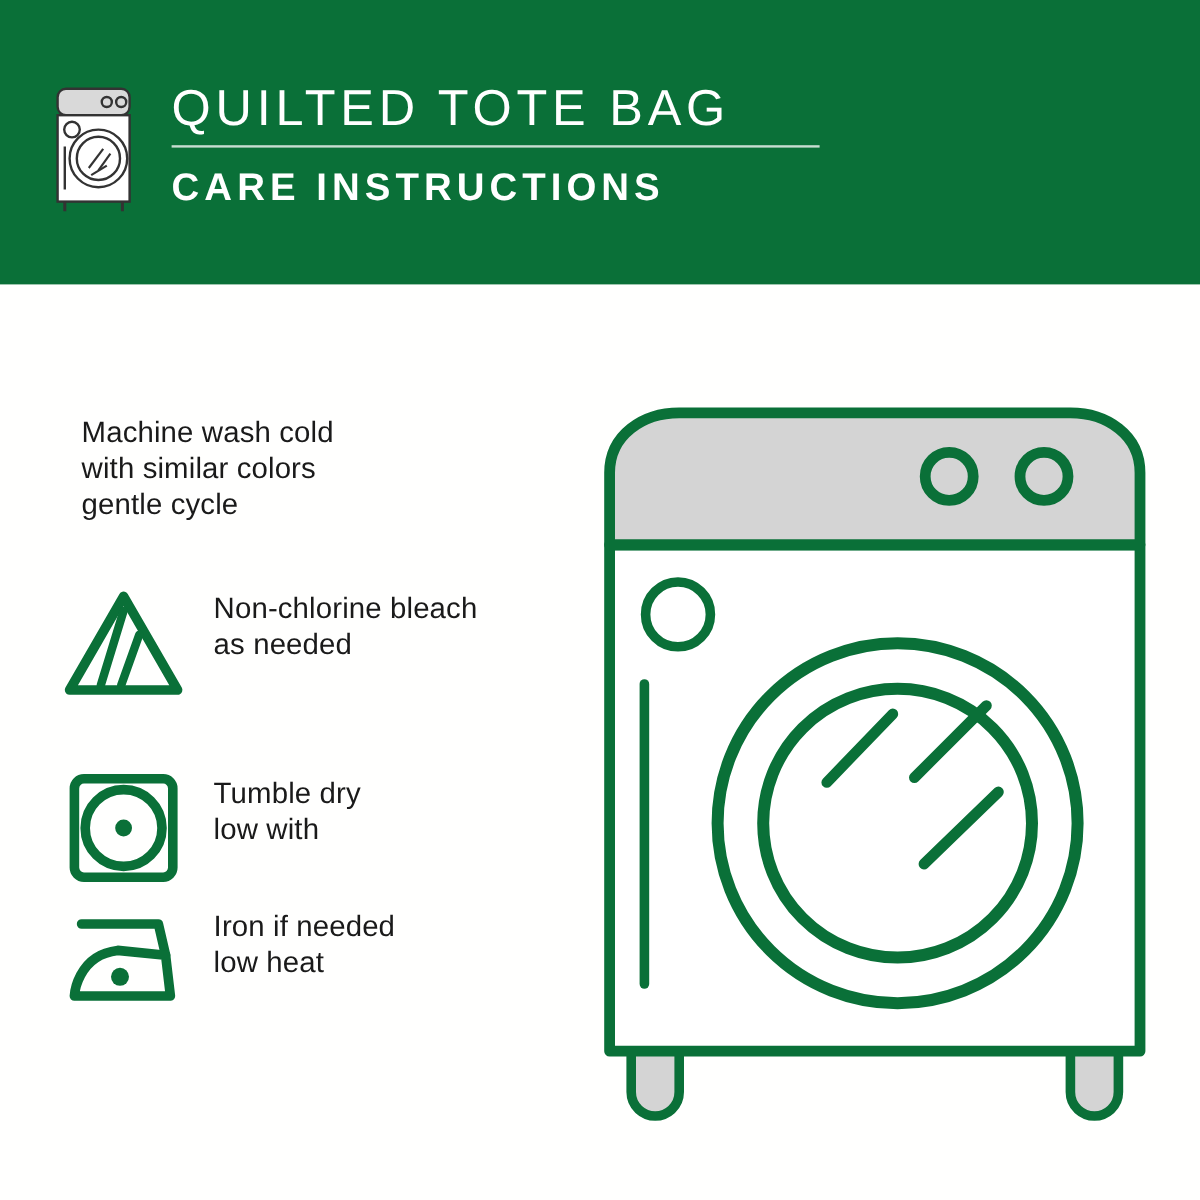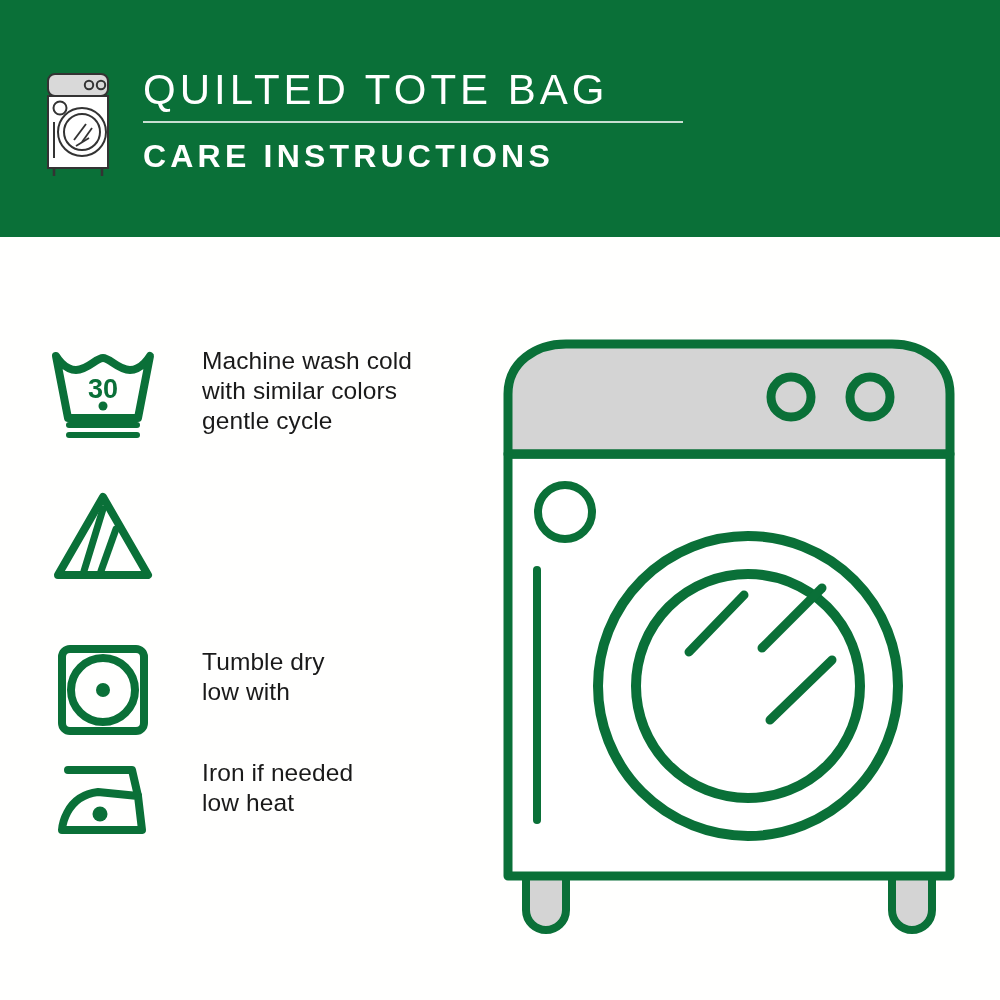--- a/index.html
+++ b/index.html
@@ -73,21 +73,21 @@
     width: 420px;
     display: flex;
     align-items: flex-start;
   }
   .care-symbol {
     width: 110px;
     height: 100px;
     flex: 0 0 110px;
   }
   .care-text {
-    margin-left: 44px;
+    margin-left: 20px;
     padding-top: 6px;
     color: #1A1A1A;
     font-family: "Liberation Sans", sans-serif;
     font-size: 24.5px;
     font-weight: 400;
     line-height: 30px;
     letter-spacing: 0.1px;
     white-space: pre-line;
   }
   #care-row-wash   { top: 340px; }
@@ -130,43 +130,35 @@
     </div>
 
     <div id="header-text-block">
       <div id="title-main">QUILTED TOTE BAG</div>
       <div id="title-divider"></div>
       <div id="title-sub">CARE INSTRUCTIONS</div>
     </div>
   </div>
 
   <div class="care-row" id="care-row-wash">
-    <div class="care-symbol">
-      <svg viewBox="0 0 110 100" width="110" height="100" xmlns="http://www.w3.org/2000/svg">
-        <path d="M8 16 C8 16 16 30 28 30 C40 30 48 18 55 18 C62 18 70 30 82 30 C94 30 102 16 102 16
-                 L90 78 L20 78 Z" fill="none" stroke="#0A7038" stroke-width="8" stroke-linejoin="round" stroke-linecap="round"></path>
-        <text x="55" y="58" text-anchor="middle" font-family="Liberation Sans, sans-serif" font-size="27" font-weight="700" fill="#0A7038">30</text>
-        <circle cx="55" cy="66" r="4.5" fill="#0A7038"></circle>
-        <rect x="18" y="82" width="74" height="6" rx="3" fill="#0A7038"></rect>
-        <rect x="18" y="92" width="74" height="6" rx="3" fill="#0A7038"></rect>
-      </svg>
-    </div>
     <div class="care-text">Machine wash cold
 with similar colors
 gentle cycle</div>
   </div>
 
   <div class="care-row" id="care-row-bleach">
     <div class="care-symbol">
       <svg viewBox="0 0 110 100" width="110" height="100" xmlns="http://www.w3.org/2000/svg">
         <path d="M55 10 L100 88 L10 88 Z" fill="none" stroke="#0A7038" stroke-width="8" stroke-linejoin="round"></path>
         <line x1="55" y1="22" x2="36" y2="84" stroke="#0A7038" stroke-width="7" stroke-linecap="round"></line>
         <line x1="68" y1="42" x2="53" y2="84" stroke="#0A7038" stroke-width="7" stroke-linecap="round"></line>
       </svg>
     </div>
+    <div class="care-text">Non-chlorine bleach
+as needed</div>
   </div>
 
   <div class="care-row" id="care-row-dry">
     <div class="care-symbol">
       <svg viewBox="0 0 110 100" width="110" height="100" xmlns="http://www.w3.org/2000/svg">
         <rect x="14" y="8" width="82" height="82" rx="8" fill="none" stroke="#0A7038" stroke-width="8"></rect>
         <circle cx="55" cy="49" r="32" fill="none" stroke="#0A7038" stroke-width="8"></circle>
         <circle cx="55" cy="49" r="7" fill="#0A7038"></circle>
       </svg>
     </div>

